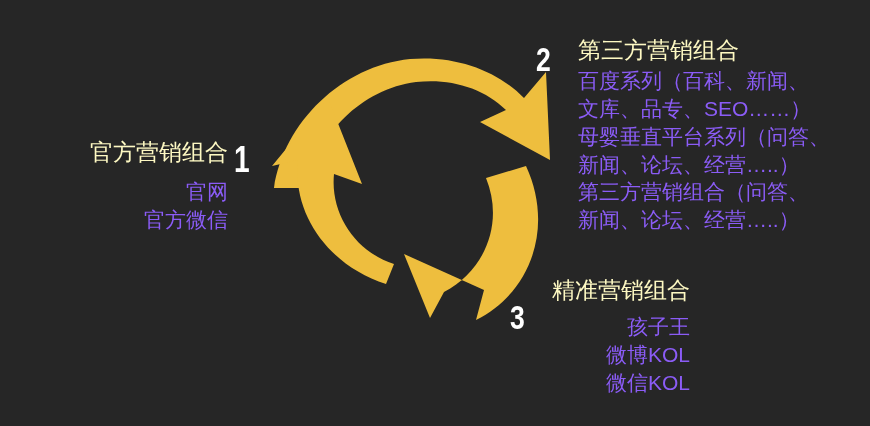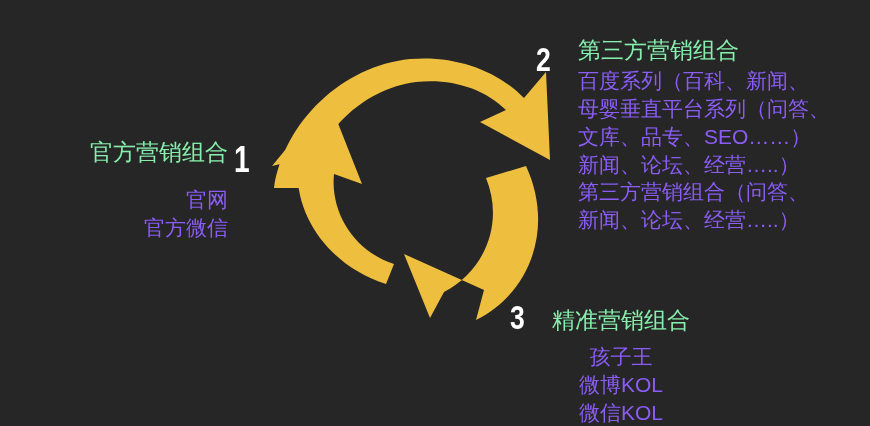--- a/index.html
+++ b/index.html
@@ -37,21 +37,21 @@
     color: #ffffff;
     font-weight: bold;
     font-size: 34px;
     line-height: 1;
     letter-spacing: 0px;
     transform: scaleX(0.78);
     transform-origin: left top;
     font-family: "Liberation Sans", "DejaVu Sans", sans-serif;
   }
   .sec-title {
-    color: #86efac;
+    color: #fef9c3;
     font-size: 23px;
     line-height: 1.12;
     font-weight: normal;
     white-space: nowrap;
   }
   .sec-lines {
     color: #8b5cf6;
     font-size: 21px;
     line-height: 1.33;
     font-weight: normal;
@@ -61,40 +61,40 @@
 
   
   #section-one {
     position: absolute;
     left: 0px;
     top: 140px;
     width: 228px;
     text-align: right;
   }
   #section-one .sec-title { font-size: 23px; padding-left: 37px; }
-  #section-one .sec-lines { margin-top: 20px; }
+  #section-one .sec-lines { margin-top: 12px; }
   #num-one { left: 234px; top: 142px; font-size: 36px; }
 
   
   #num-two { left: 536px; top: 42px; }
   #section-two {
     position: absolute;
     left: 578px;
     top: 38px;
     text-align: left;
   }
   #section-two .sec-lines { margin-top: 3px; }
 
   
   #num-three { left: 510px; top: 300px; }
   #section-three {
     position: absolute;
     left: 552px;
-    top: 308px;
-    text-align: center;
+    top: 278px;
+    text-align: right;
   }
   #section-three .sec-lines { margin-top: 9px; }
 </style>
 </head>
 <body>
 
 <div id="stage">
 
   <div id="cycle-graphic">
     <svg width="300" height="290" viewBox="0 0 300 290" xmlns="http://www.w3.org/2000/svg">
@@ -137,22 +137,22 @@
       <div>官网</div>
       <div>官方微信</div>
     </div>
   </div>
 
   <div class="num" id="num-two">2</div>
   <div id="section-two">
     <div class="sec-title">第三方营销组合</div>
     <div class="sec-lines">
       <div>百度系列（百科、新闻、</div>
+      <div>文库、品专、SEO……）</div>
       <div>母婴垂直平台系列（问答、</div>
-      <div>文库、品专、SEO……）</div>
       <div>新闻、论坛、经营…..）</div>
       <div>第三方营销组合（问答、</div>
       <div>新闻、论坛、经营…..）</div>
     </div>
   </div>
 
   <div class="num" id="num-three">3</div>
   <div id="section-three">
     <div class="sec-title">精准营销组合</div>
     <div class="sec-lines">

